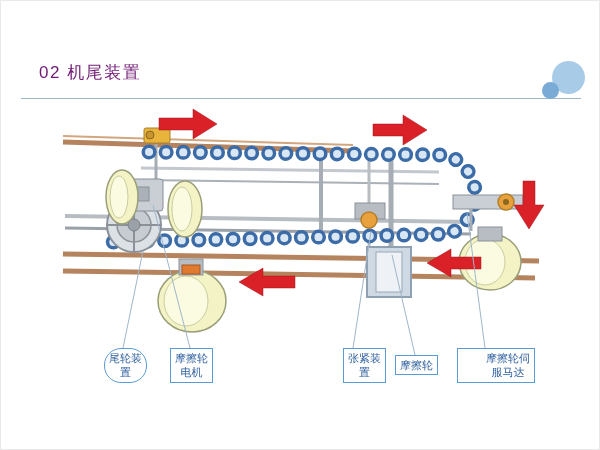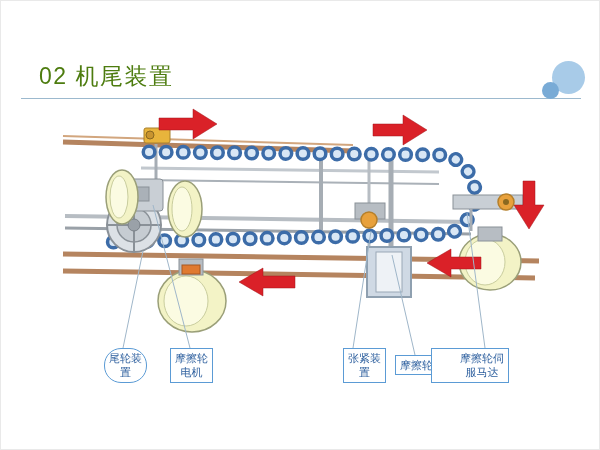--- a/index.html
+++ b/index.html
@@ -10,22 +10,22 @@
     width: 600px;
     height: 450px;
     background: #ffffff;
     border: 1px solid #e9e9e9;
     overflow: hidden;
   }
   .title {
     position: absolute;
     left: 38px;
     top: 60px;
-    font-size: 23px;
-    color: #4d7c0f;
+    font-size: 17px;
+    color: #701a75;
     letter-spacing: 1.5px;
   }
   .divider {
     position: absolute;
     left: 20px;
     top: 97px;
     width: 560px;
     height: 1px;
     background: #9cb9ce;
   }
@@ -161,16 +161,16 @@
     </g>
   </svg>
 
   <div class="callout" style="left:103px; top:347px;border-radius:17px;">尾轮装
 置</div>
   <div class="callout" style="left:169px; top:347px;">摩擦轮
 电机</div>
   <div class="callout" style="left:342px; top:347px;">张紧装
 置</div>
   <div class="callout" style="left:394px; top:354px;">摩擦轮</div>
-  <div class="callout" style="left:430px; top:347px;padding-left:28px;">摩擦轮伺
+  <div class="callout" style="left:456px; top:347px;padding-left:28px;">摩擦轮伺
 服马达</div>
 
 </div>
 
 </body></html>

